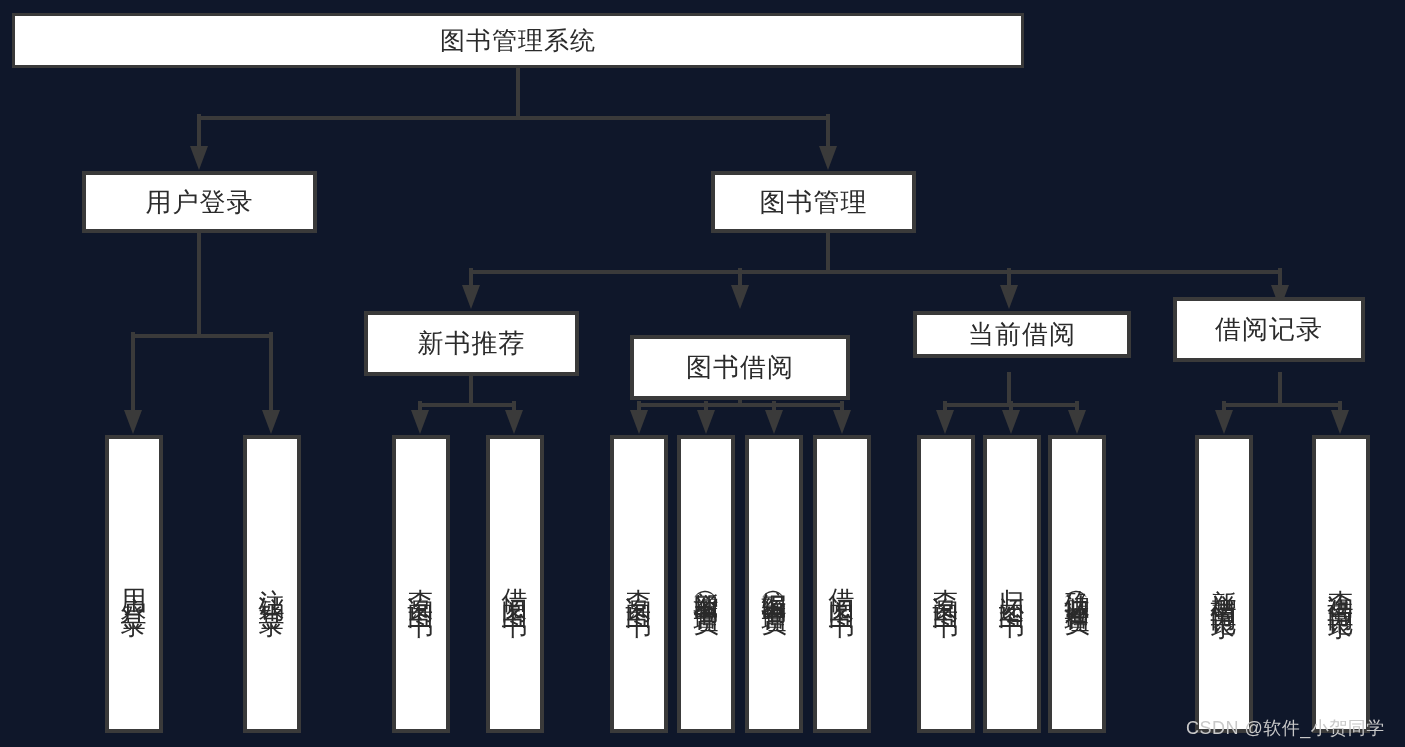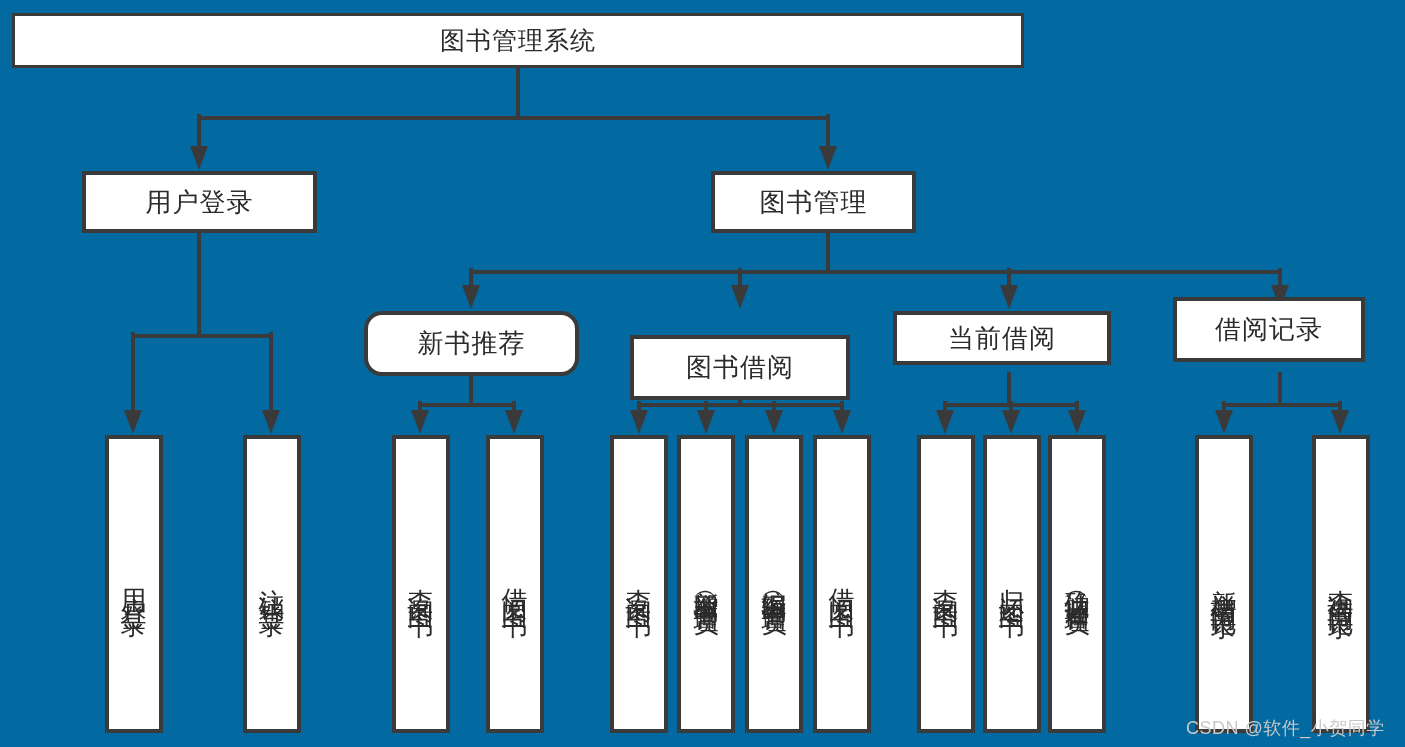--- a/index.html
+++ b/index.html
@@ -1,19 +1,19 @@
 <!DOCTYPE html>
 <html><head>
 <meta charset="utf-8">
 <style>
   html,body{margin:0;padding:0;background:#ffffff;}
   .stage{
     position:relative;
     width:1405px;height:747px;
-    background:#0369a1;
+    background:#0f172a;
     font-family:"Liberation Sans","DejaVu Sans",sans-serif;
     overflow:hidden;
   }
   .wires{position:absolute;left:0;top:0;width:1405px;height:747px;}
   .box{
     position:absolute;
     box-sizing:border-box;
     border:4px solid #3a3a3a;
     background:#ffffff;
     display:flex;
@@ -21,23 +21,23 @@
     justify-content:center;
     color:#2b2b2b;
     font-size:26px;
     letter-spacing:1px;
     white-space:nowrap;
     z-index:2;
   }
   .root{left:12px;top:13px;width:1012px;height:55px;border-width:3px;font-size:25px;}
   .l2a{left:82px;top:171px;width:235px;height:62px;}
   .l2b{left:711px;top:171px;width:205px;height:62px;}
-  .l3a{left:364px;top:311px;width:215px;height:65px;border-radius:18px;}
+  .l3a{left:364px;top:311px;width:215px;height:65px;}
   .l3b{left:630px;top:311px;width:220px;height:65px;margin-top:24px;}
-  .l3c{left:893px;top:311px;width:218px;height:54px;}
+  .l3c{left:913px;top:311px;width:218px;height:47px;}
   .l3d{left:1173px;top:297px;width:192px;height:65px;}
   .leaf{top:435px;width:58px;height:298px;}
   .leaf .v{
     writing-mode:vertical-lr;
     text-orientation:mixed;
     letter-spacing:8px;
     line-height:1;
     display:block;
   }
   .leaf .v.s5{letter-spacing:5px;}

